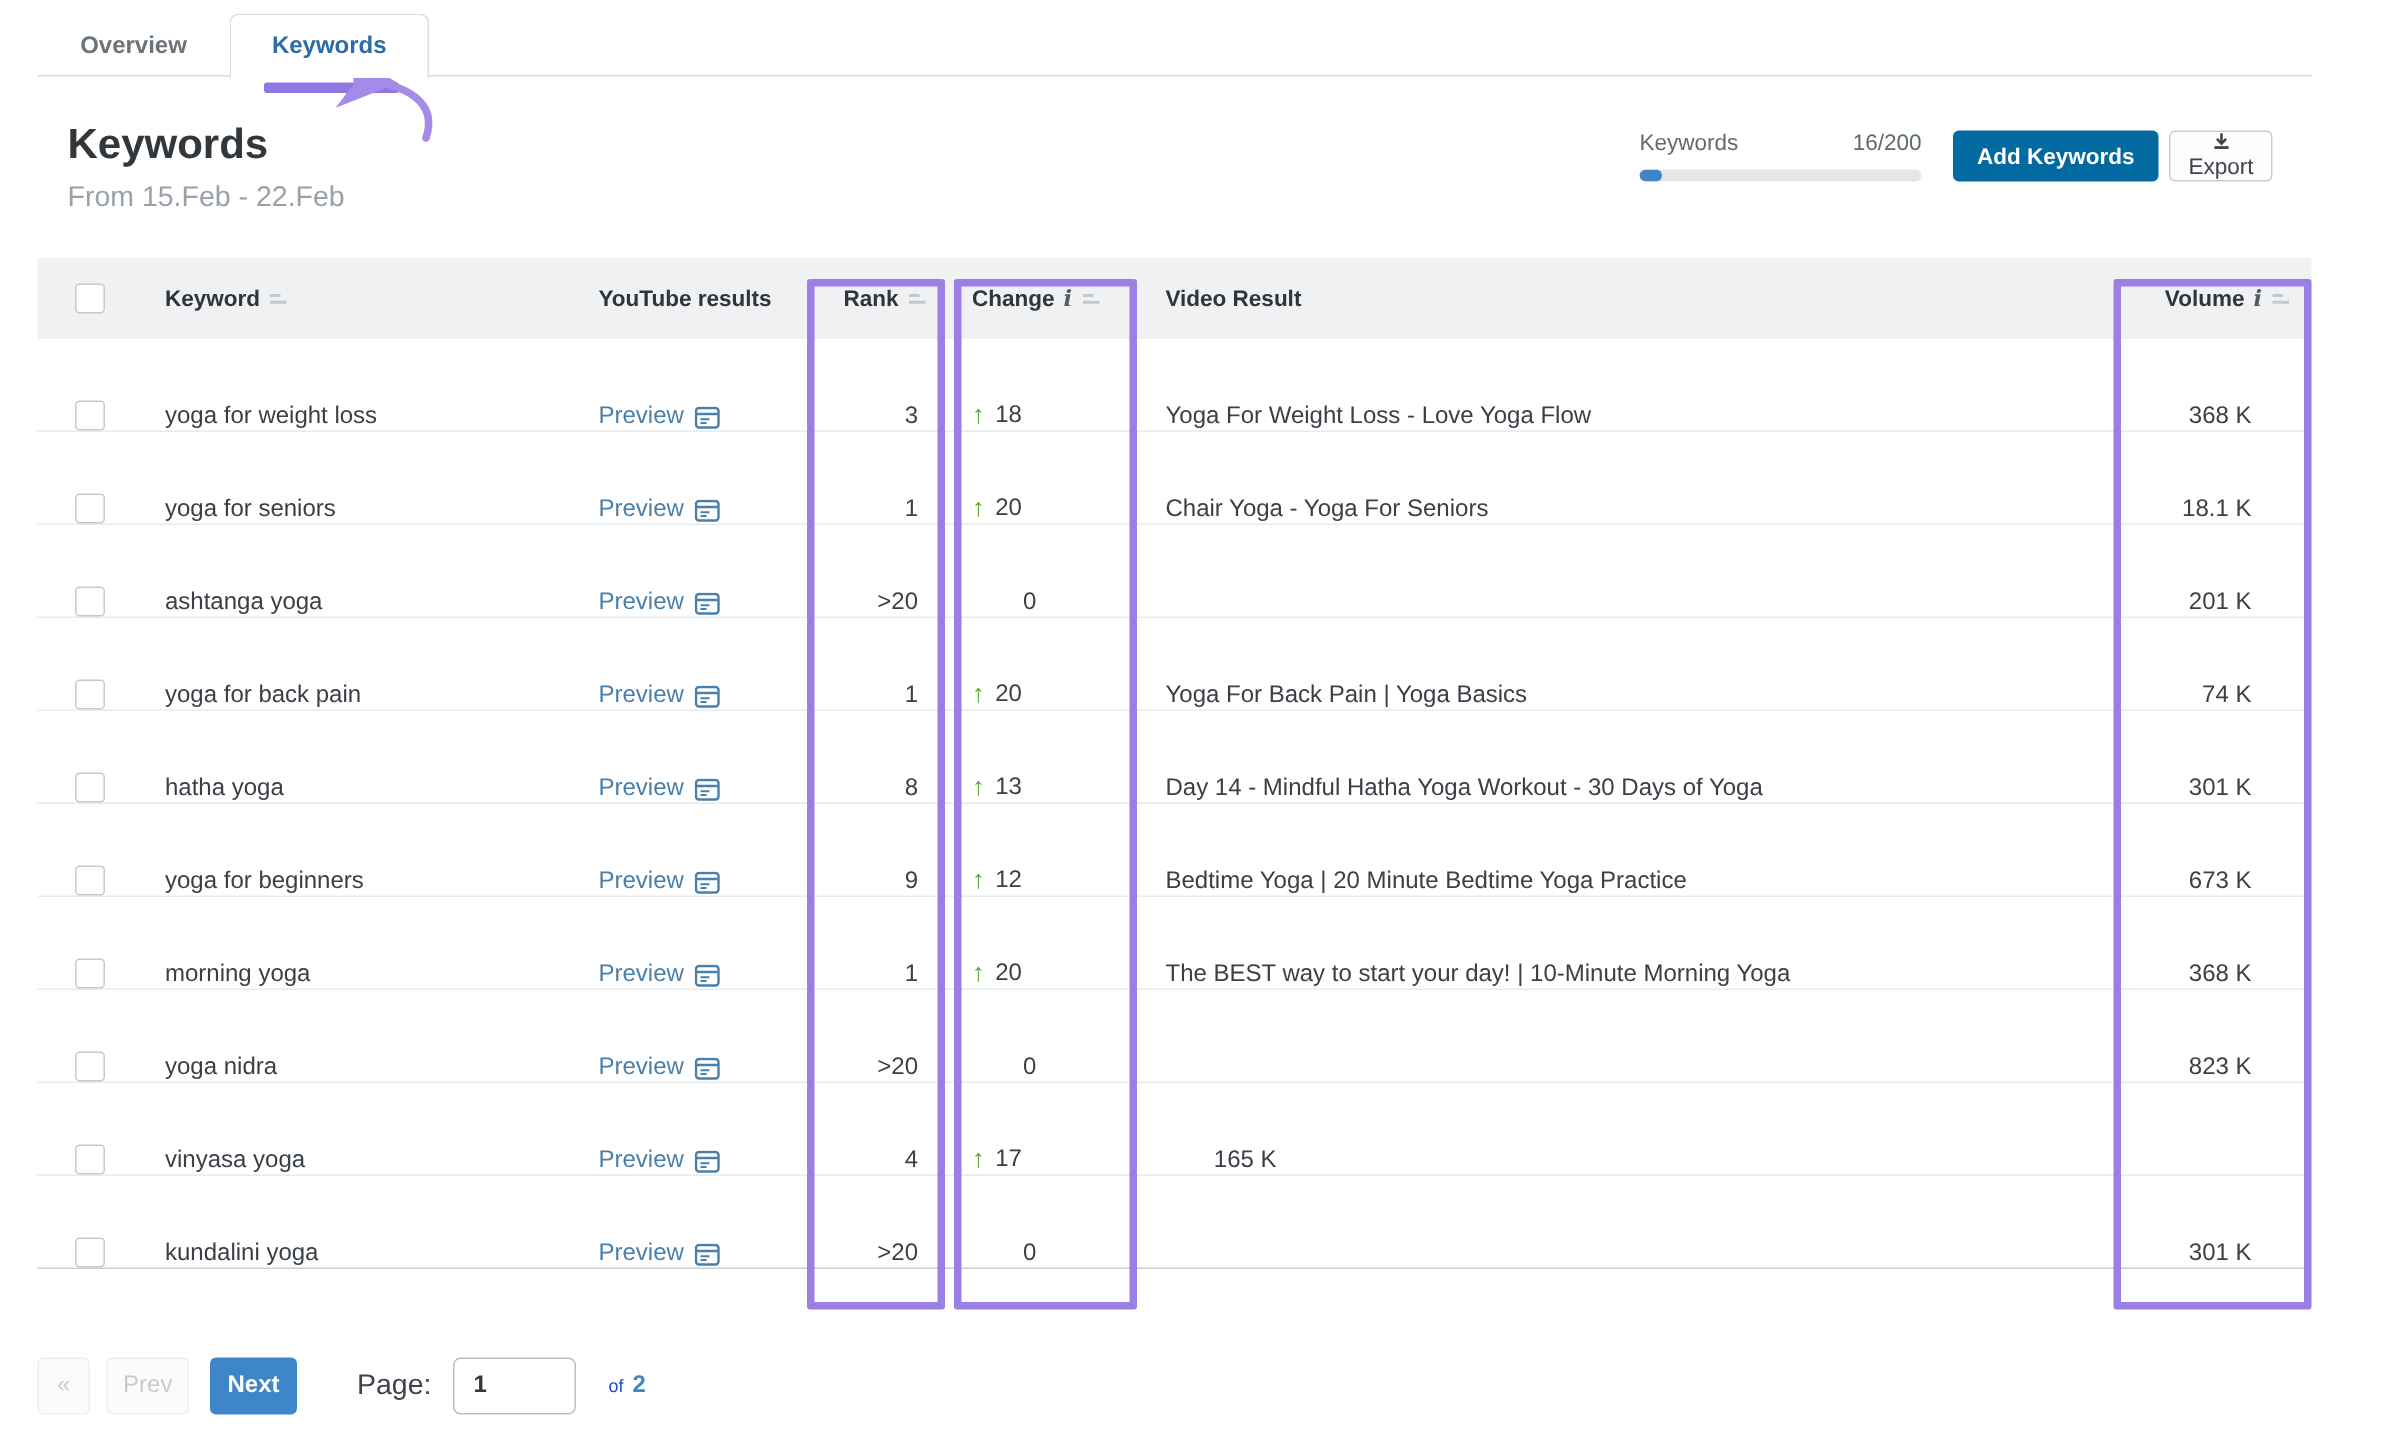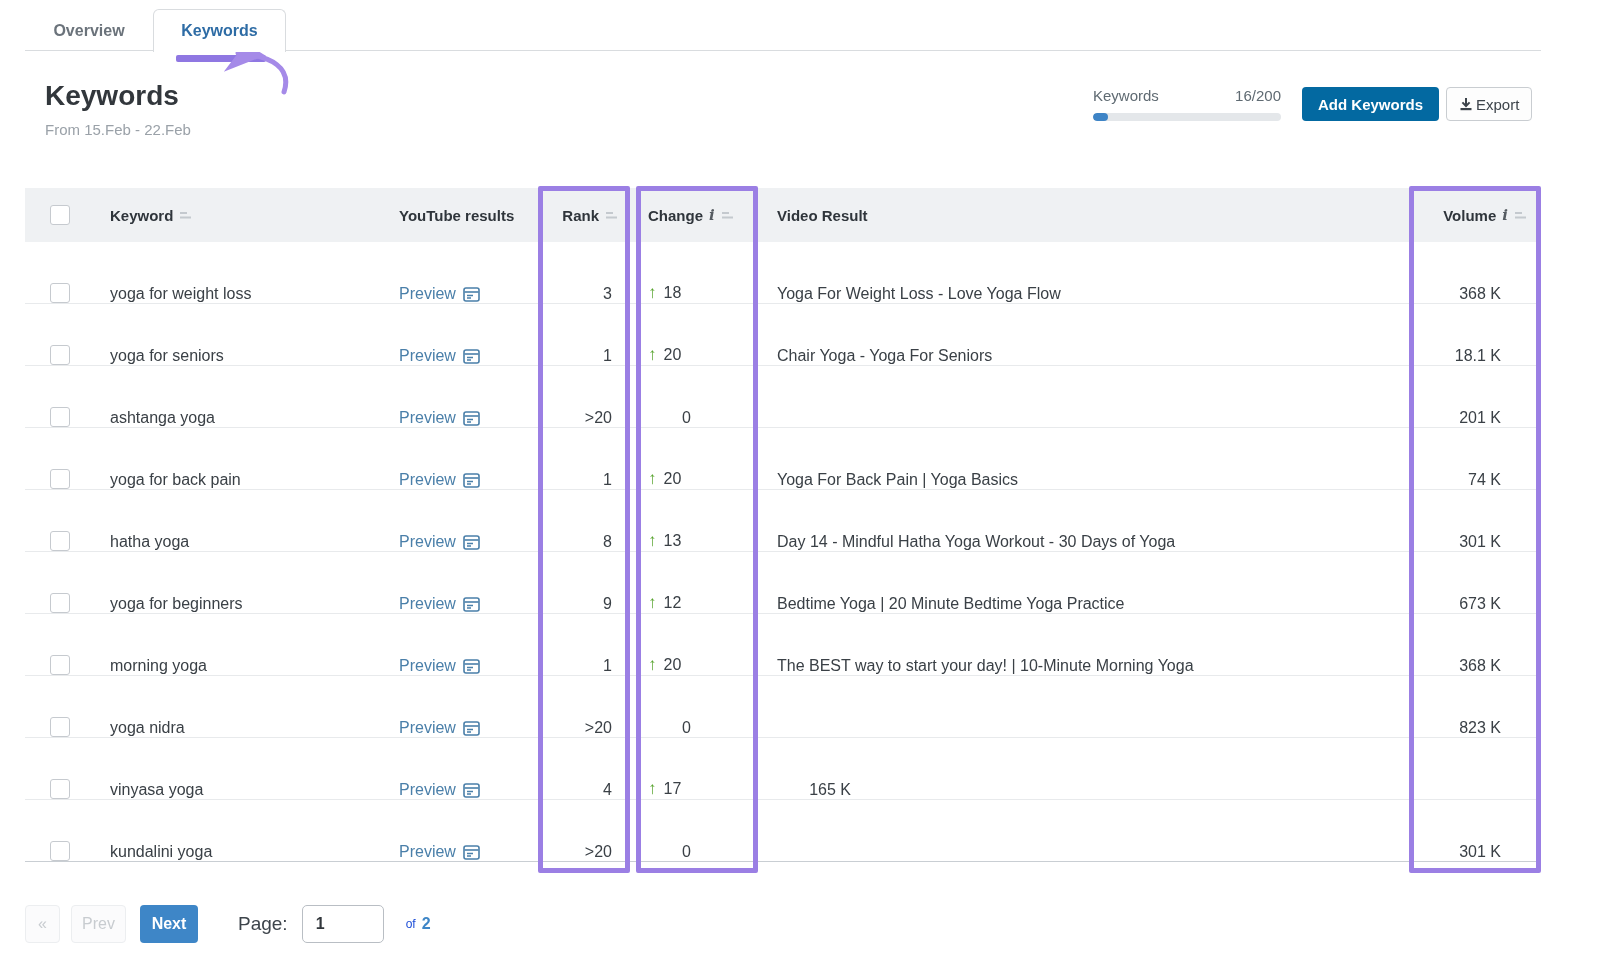--- a/index.html
+++ b/index.html
@@ -15,37 +15,37 @@
   .tab-keywords { position:absolute; left:153px; top:9px; width:133px; height:43px;
     background:#fff; border:1px solid #d9dcdf; border-bottom:none; border-radius:6px 6px 0 0;
     display:flex; align-items:center; justify-content:center;
     font-size:16px; font-weight:bold; color:#2e6ca5; z-index:2; }
   .tab-underline { position:absolute; left:176px; top:55px; width:90px; height:7px;
     background:#8f77e2; border-radius:2px; }
   .anno-arrow { position:absolute; left:200px; top:40px; width:120px; height:70px; }
 
   
   .page-title { position:absolute; left:45px; top:80px; font-size:28px; font-weight:bold; color:#32373c; }
-  .date-range { position:absolute; left:45px; top:121px; font-size:15px; color:#9aa1a8;text-align:right; }
+  .date-range { position:absolute; left:45px; top:121px; font-size:19px; color:#9aa1a8;text-align:right; }
 
   
   .kw-counter-label { position:absolute; left:1093px; top:87px; font-size:15px; color:#5f6a72; }
   .kw-counter-value { position:absolute; left:1190px; top:87px; width:91px; text-align:right; font-size:15px; color:#5f6a72; }
   .kw-progress { position:absolute; left:1093px; top:113px; width:188px; height:8px;
     background:#e4e7ea; border-radius:4px; overflow:hidden; }
   .kw-progress-fill { height:100%; background:#3e84c6; border-radius:4px; }
   .btn-add { position:absolute; left:1302px; top:87px; height:34px; padding:0 16px;
     background:#0369a1; color:#fff; font-size:15px; font-weight:bold; border:none; border-radius:4px;
     display:flex; align-items:center; cursor:pointer; font-family:inherit; }
   .btn-export { position:absolute; left:1446px; top:87px; height:34px; padding:0 12px;
     background:#fdfdfd; color:#3d444b; font-size:15px; border:1px solid #c9cdd1; border-radius:4px;
-    display:flex; align-items:center; gap:3px; cursor:pointer; font-family:inherit; }
-
-  
-  .table { position:absolute; left:25px; top:188px; width:1516px; }
+    display:flex; align-items:center; gap:3px; cursor:pointer; font-family:inherit;flex-direction:column; }
+
+  
+  .table { position:absolute; left:25px; top:172px; width:1516px; }
   .thead { display:flex; background:#eff1f3; height:54px; align-items:center;
     font-size:15px; font-weight:bold; color:#2f353b; }
   .trow { display:flex; height:62px; align-items:flex-end; border-bottom:1px solid #e8eaec;
     font-size:16px; background:#fff; }
   .trow:last-child { border-bottom:1px solid #c9ced3; }
   .cell { flex:none; }
   .c-check  { width:69px;  display:flex; justify-content:center; }
   .c-keyword{ width:289px; padding-left:16px; }
   .c-youtube{ width:150px; padding-left:16px; }
   .c-rank   { width:97px;  padding-right:18px; text-align:right; }

